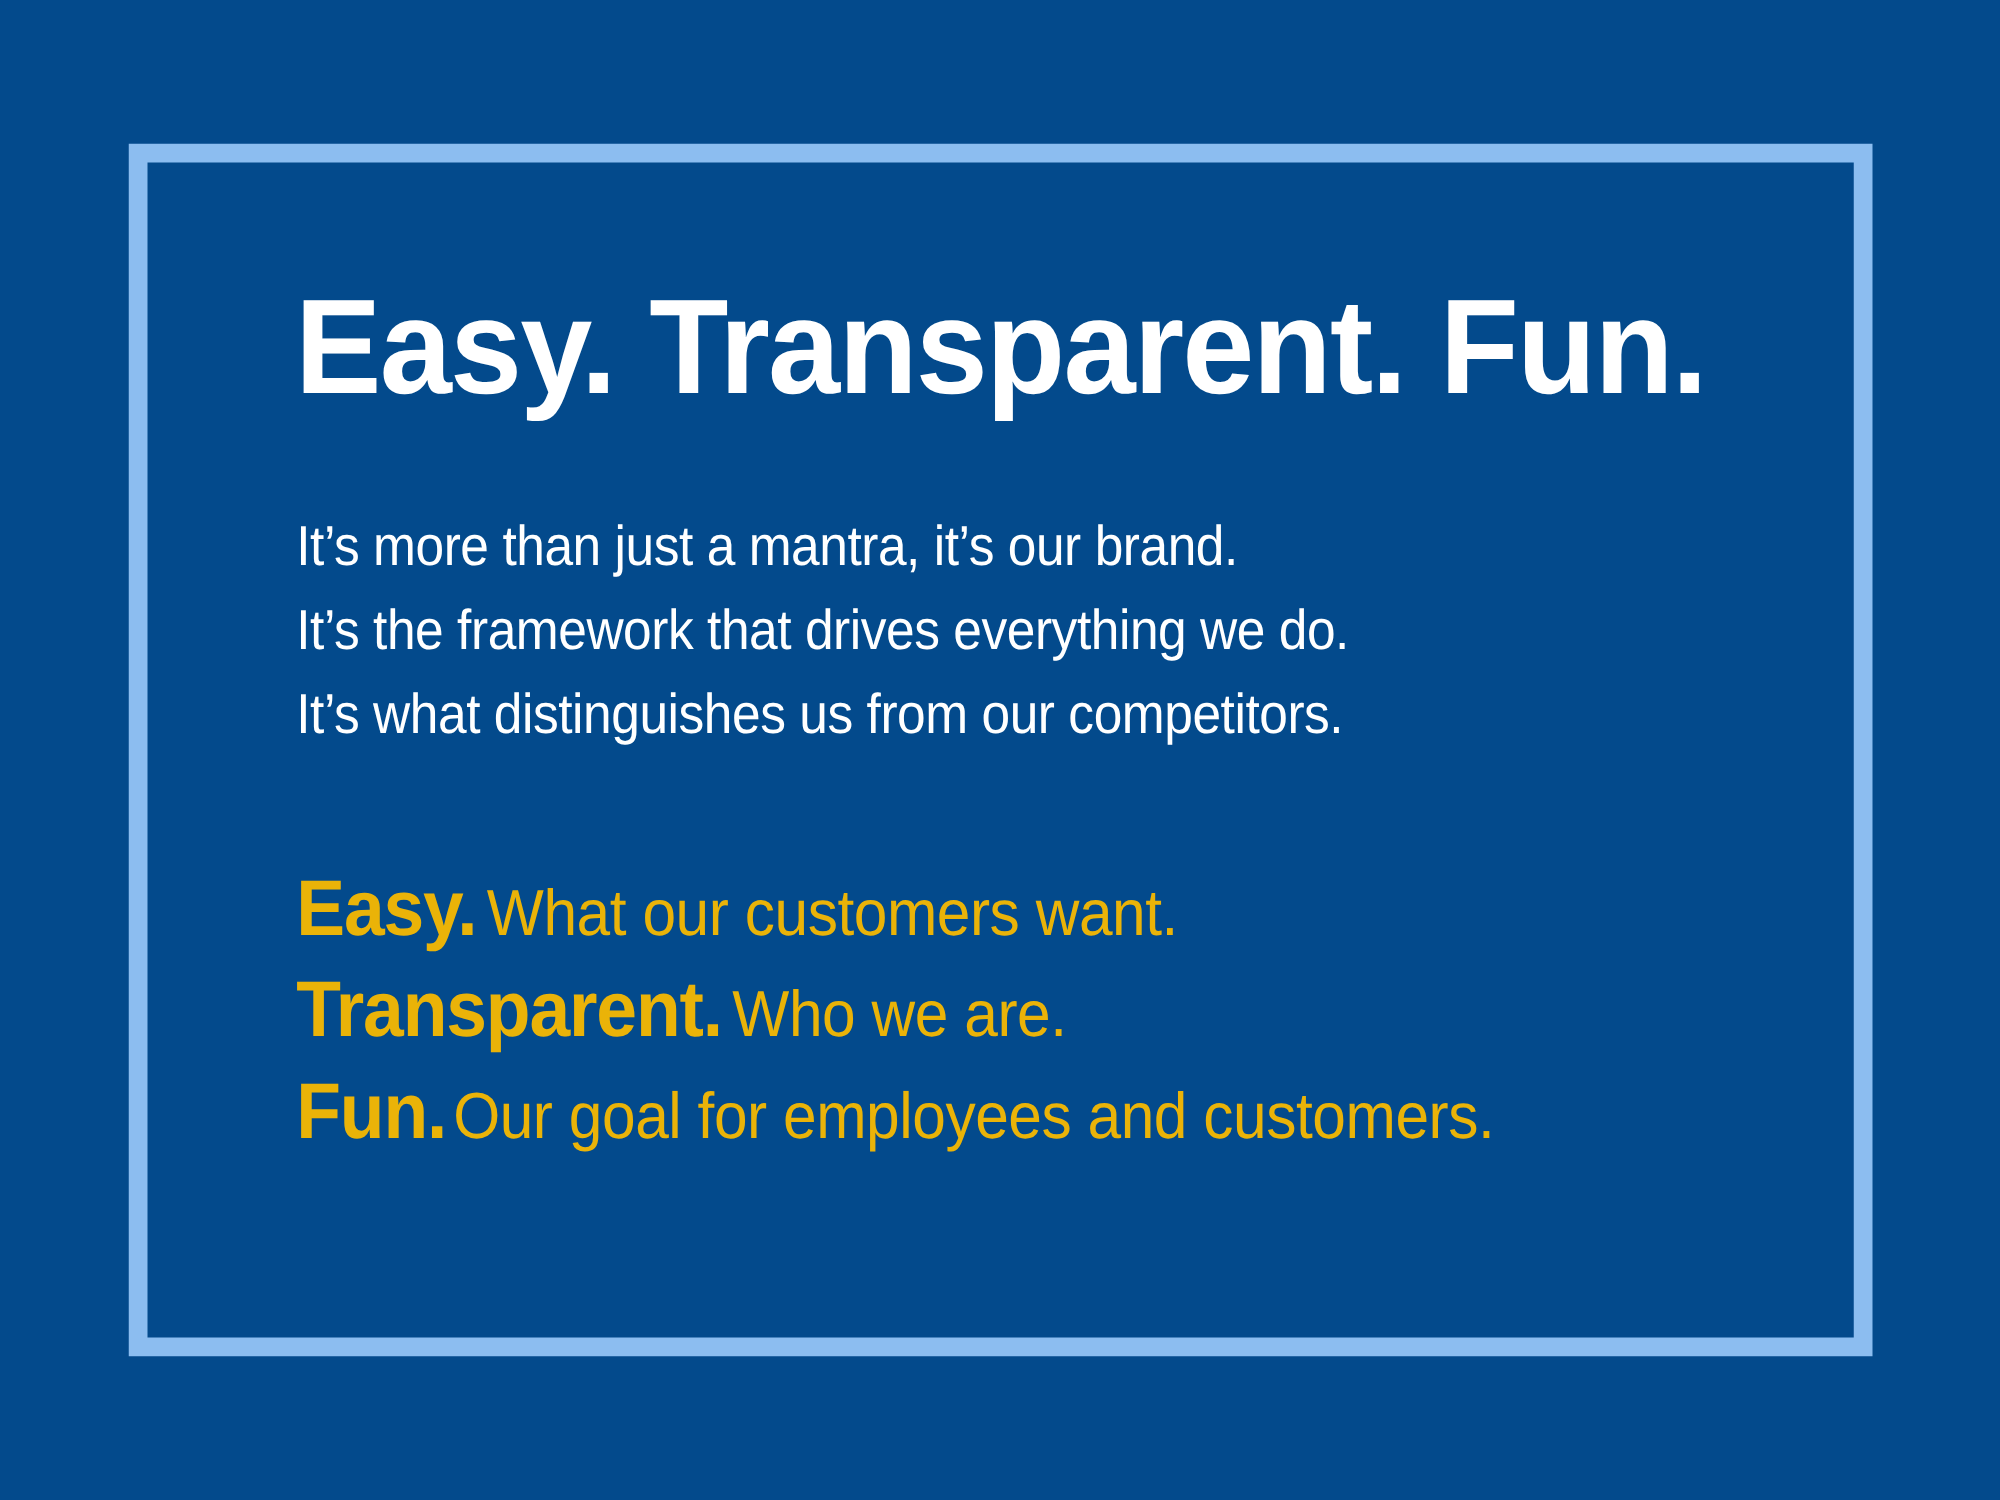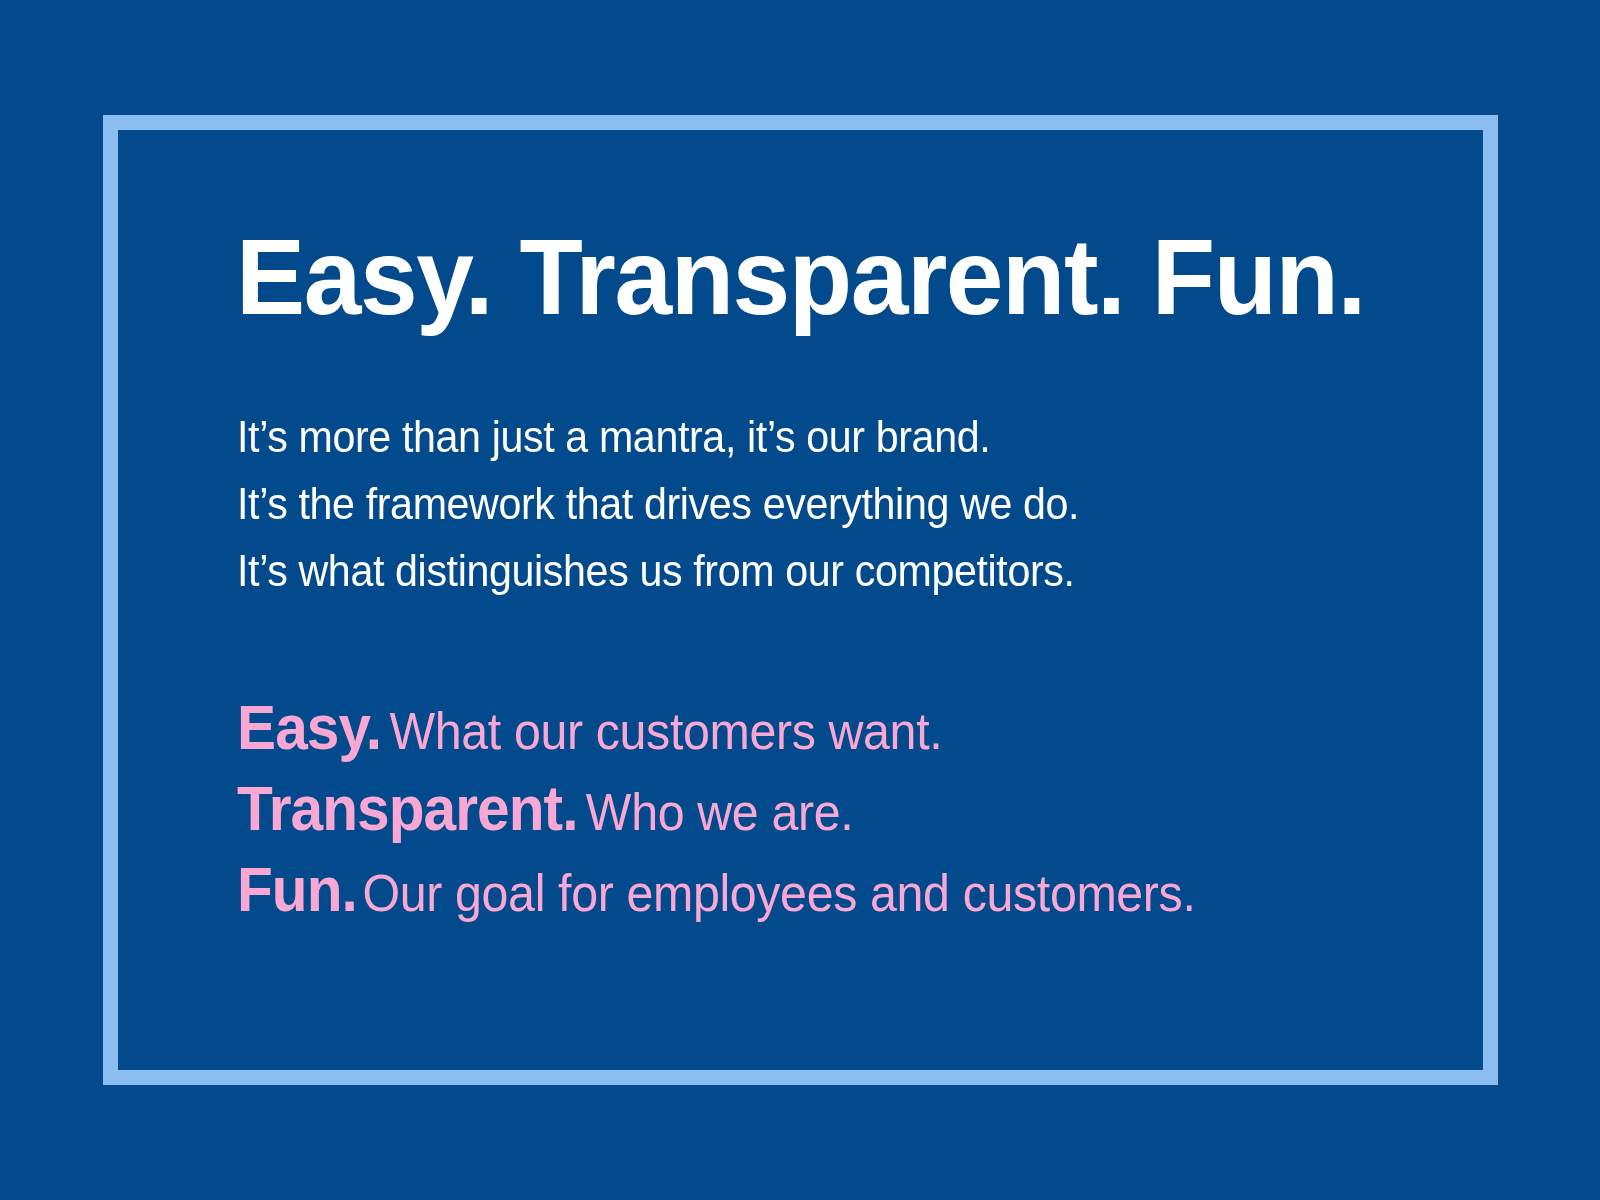--- a/index.html
+++ b/index.html
@@ -77,21 +77,21 @@
   .intro .line {
     display: block;
     height: 67px;
   }
 
   
   .values {
     position: absolute;
     left: 1px;
     top: 572px;
-    color: #f9a8d4;
+    color: #eab308;
     white-space: nowrap;
   }
   .values .vline {
     display: block;
     height: 81px;
     line-height: 81px;
     transform: scaleX(0.93);
     transform-origin: left center;
   }
   .values .lead {

